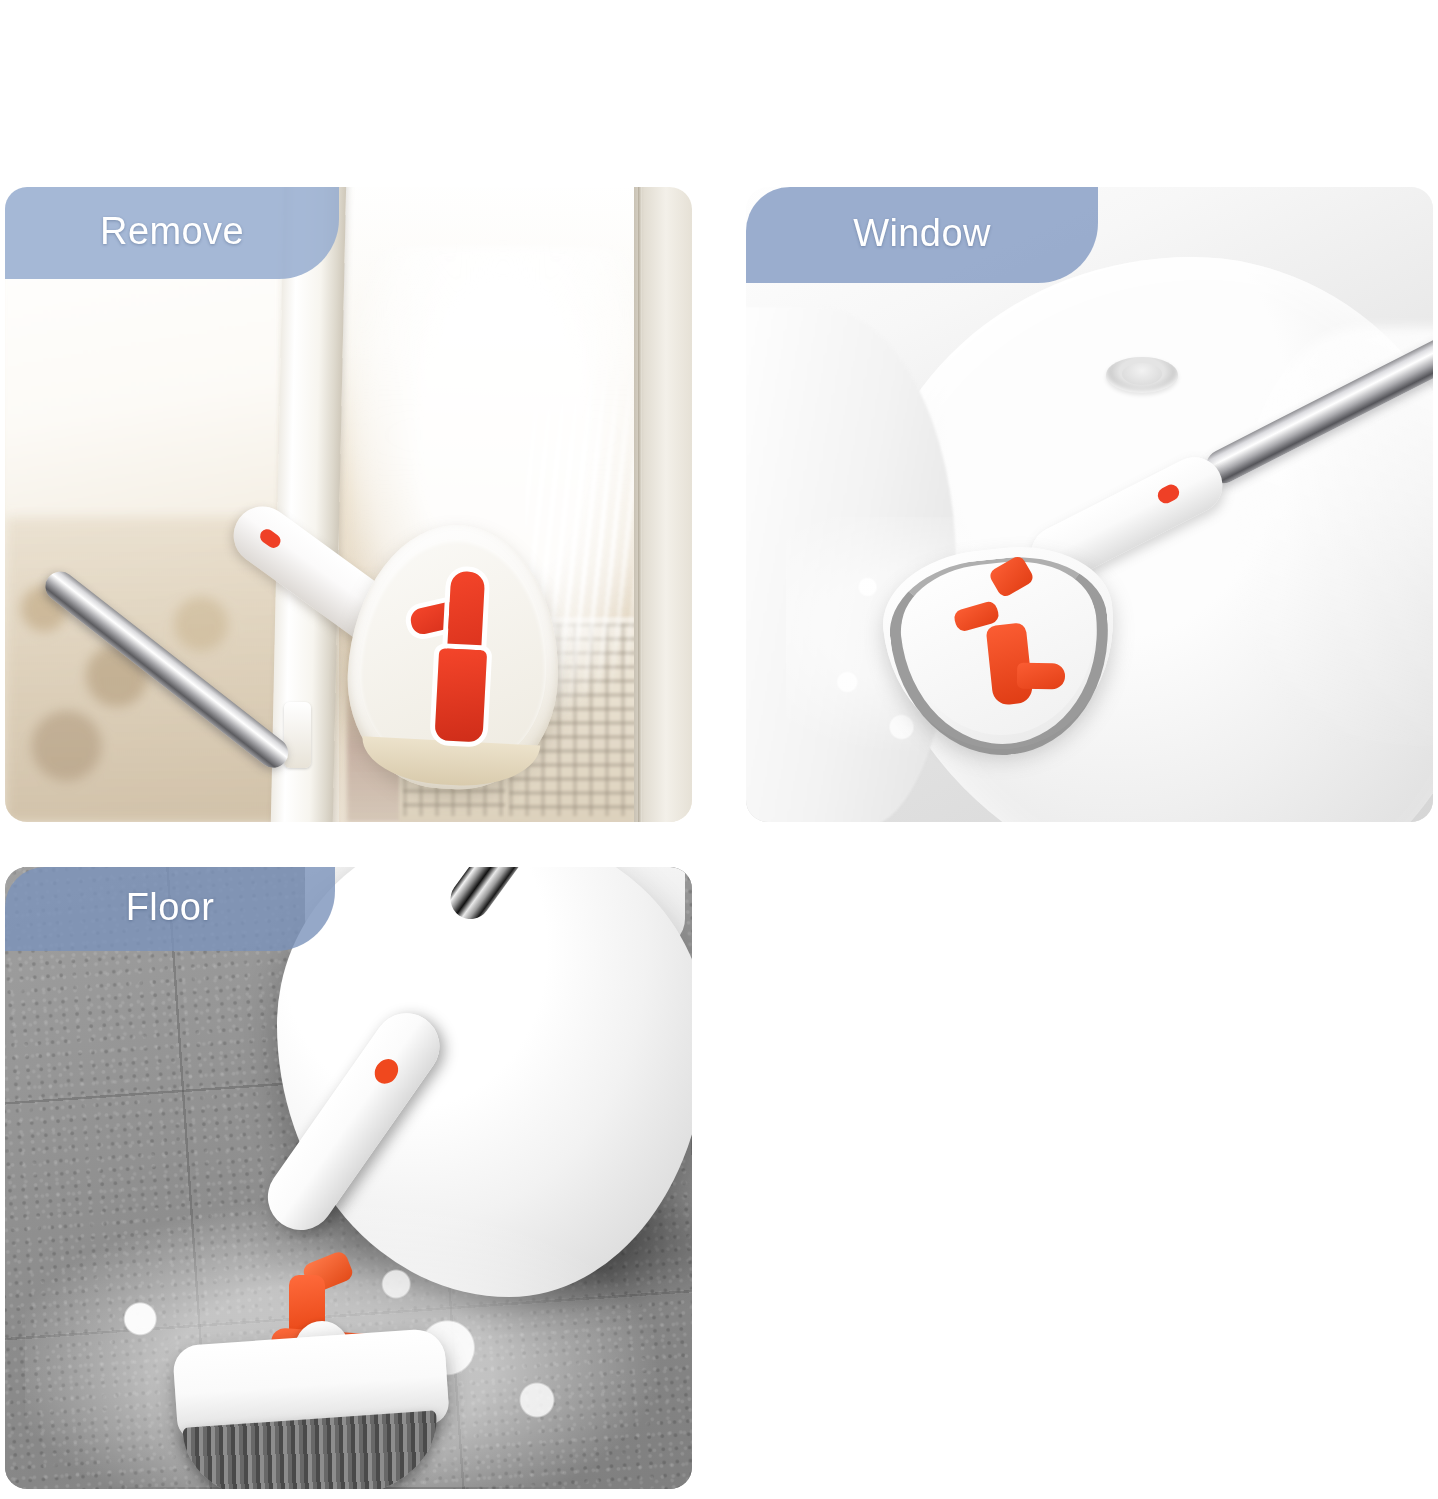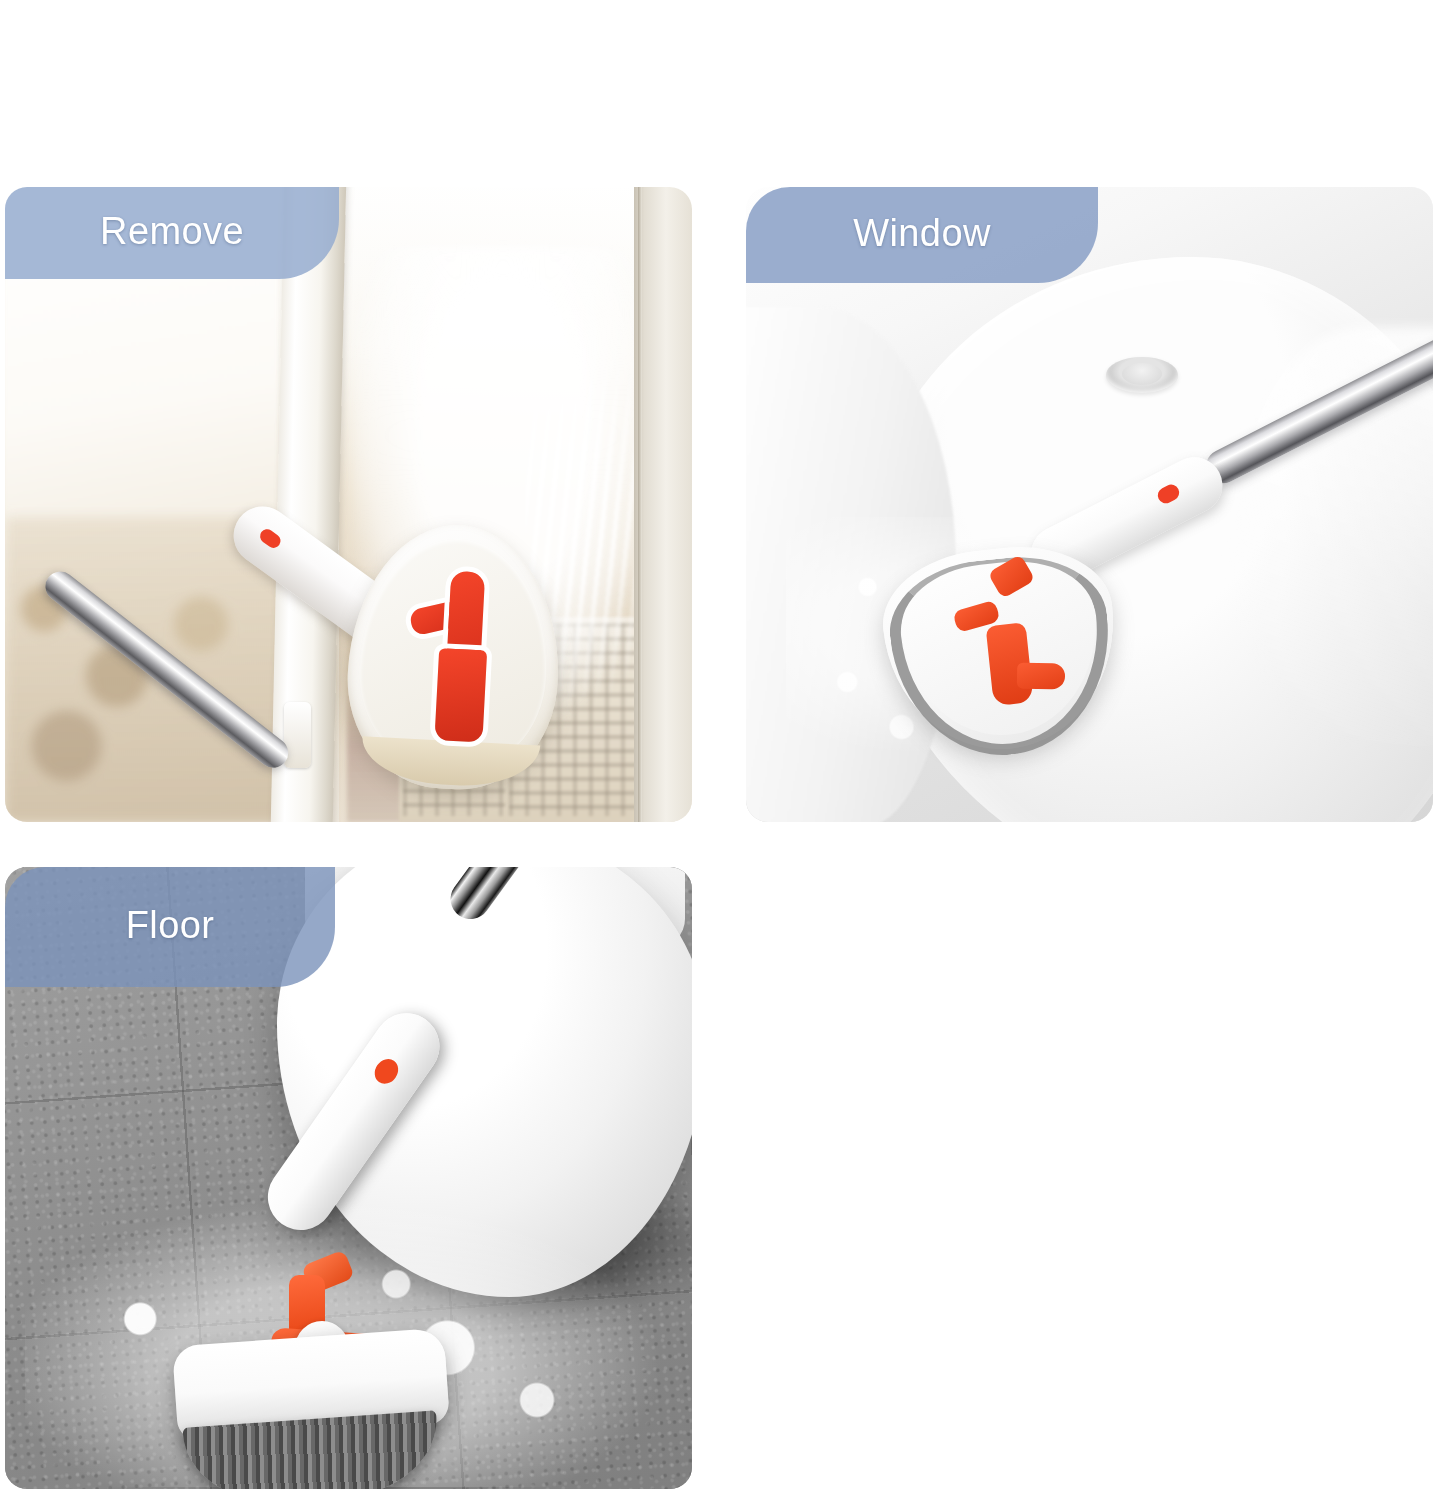--- a/index.html
+++ b/index.html
@@ -78,21 +78,21 @@
     color: #ffffff;
     font-size: 38px;
     font-weight: 400;
     letter-spacing: 0.4px;
     text-shadow: 0 1px 3px rgba(40,60,95,.35);
     background: rgba(140,163,200,0.80);
   }
   .tab-window { width: 334px; height: 92px; border-radius: 0 0 60px 0; background: rgba(150,172,207,0.86); }
   .tab-wall   { width: 336px; height: 94px; border-radius: 40px 0 60px 0; background: rgba(128,152,193,0.88); }
   .tab-bath   { width: 352px; height: 96px; border-radius: 44px 0 60px 0; background: rgba(140,162,199,0.88); }
-  .tab-floor  { width: 330px; height: 120px; border-radius: 40px 0 60px 0; background: rgba(122,146,186,0.80); }
+  .tab-floor  { width: 330px; height: 84px; border-radius: 40px 0 60px 0; background: rgba(122,146,186,0.80); }
   .tab span { display: inline-block; transform: translateY(-2px); }
 
   
   .p-window { background: linear-gradient(150deg,#fdfcfa 0%,#f6f3ee 40%,#efeade 100%); }
   .win-sky {
     position: absolute; inset: 0;
     background:
       linear-gradient(180deg, #fdfdfb 0%, #fbf8f2 30%, #f2ece0 58%, #e9e0cf 78%, #efe9df 100%);
   }
   .win-leftpane {

